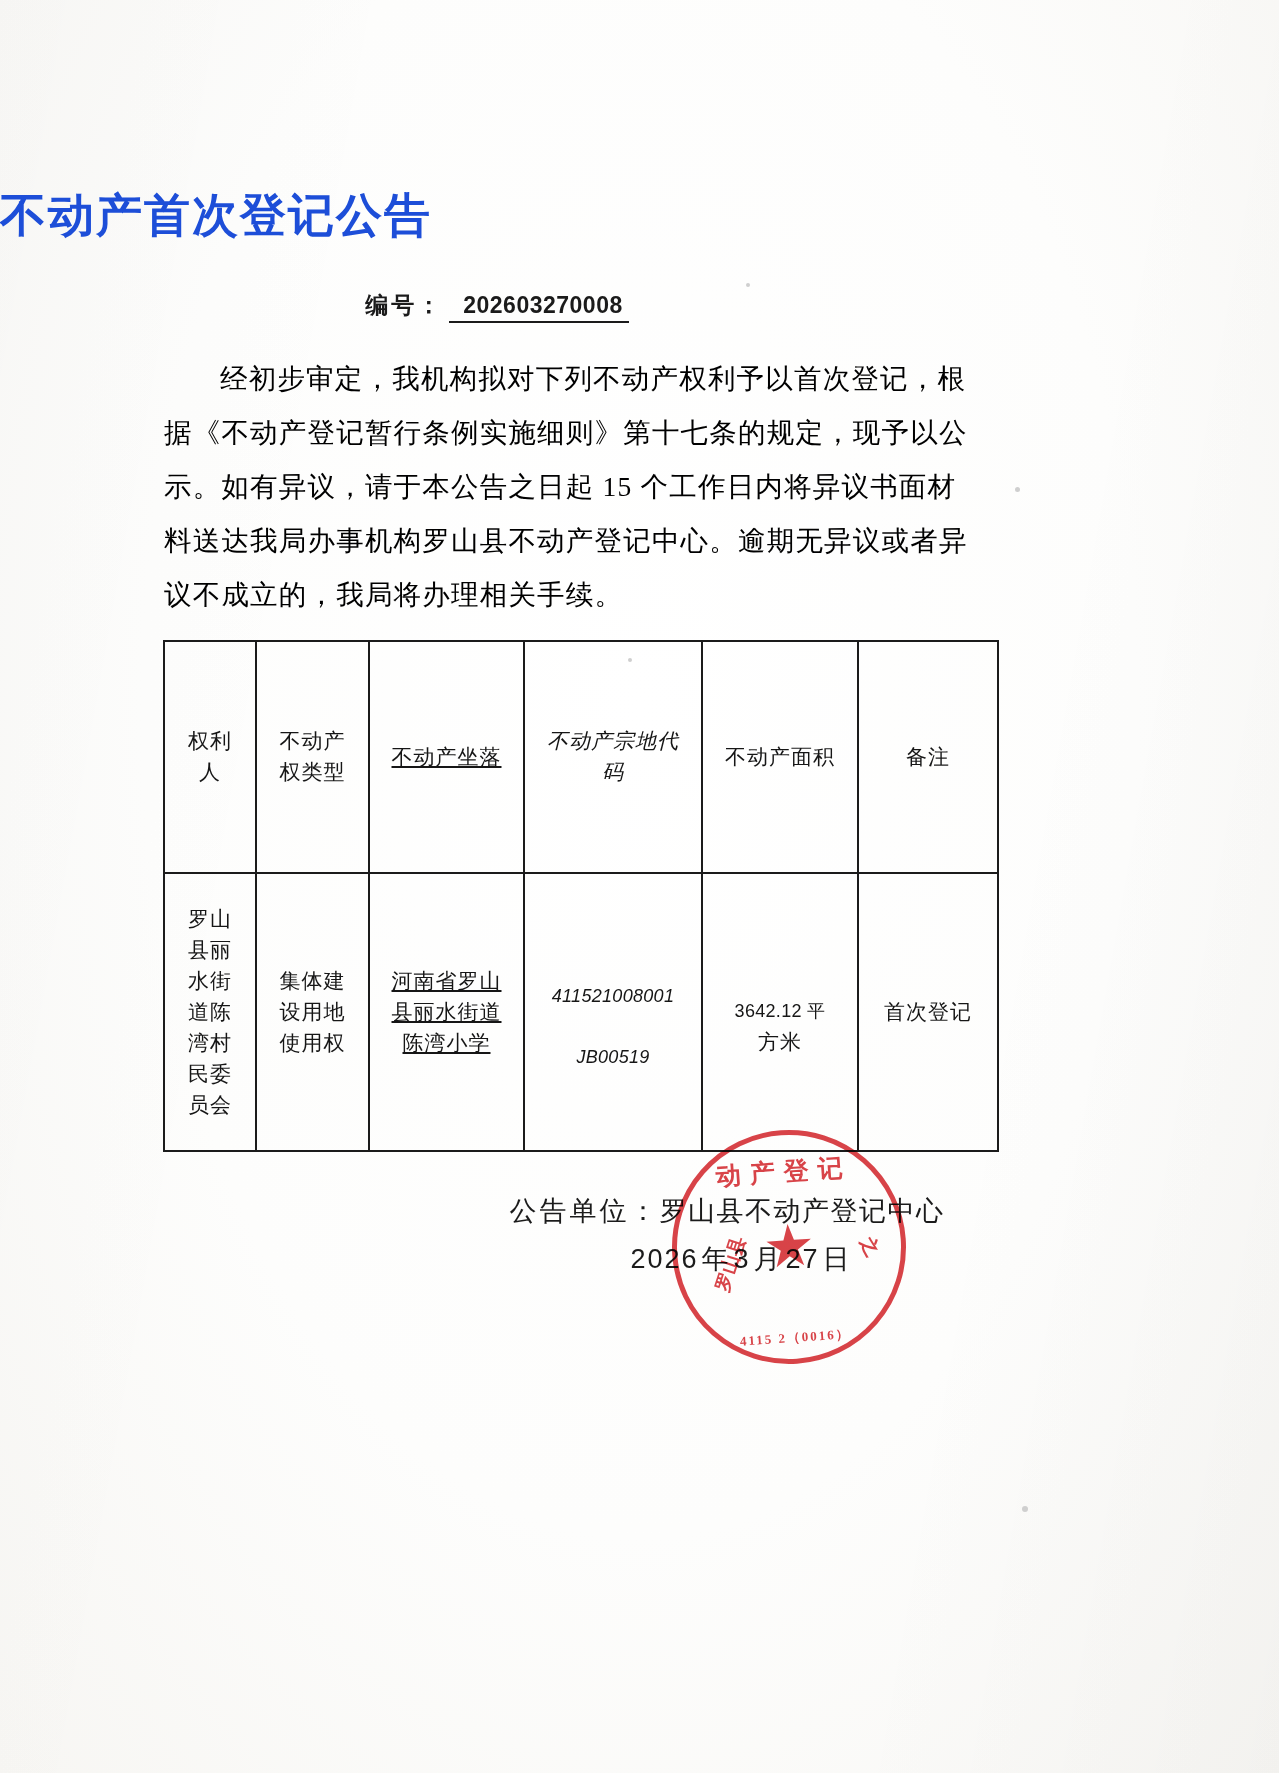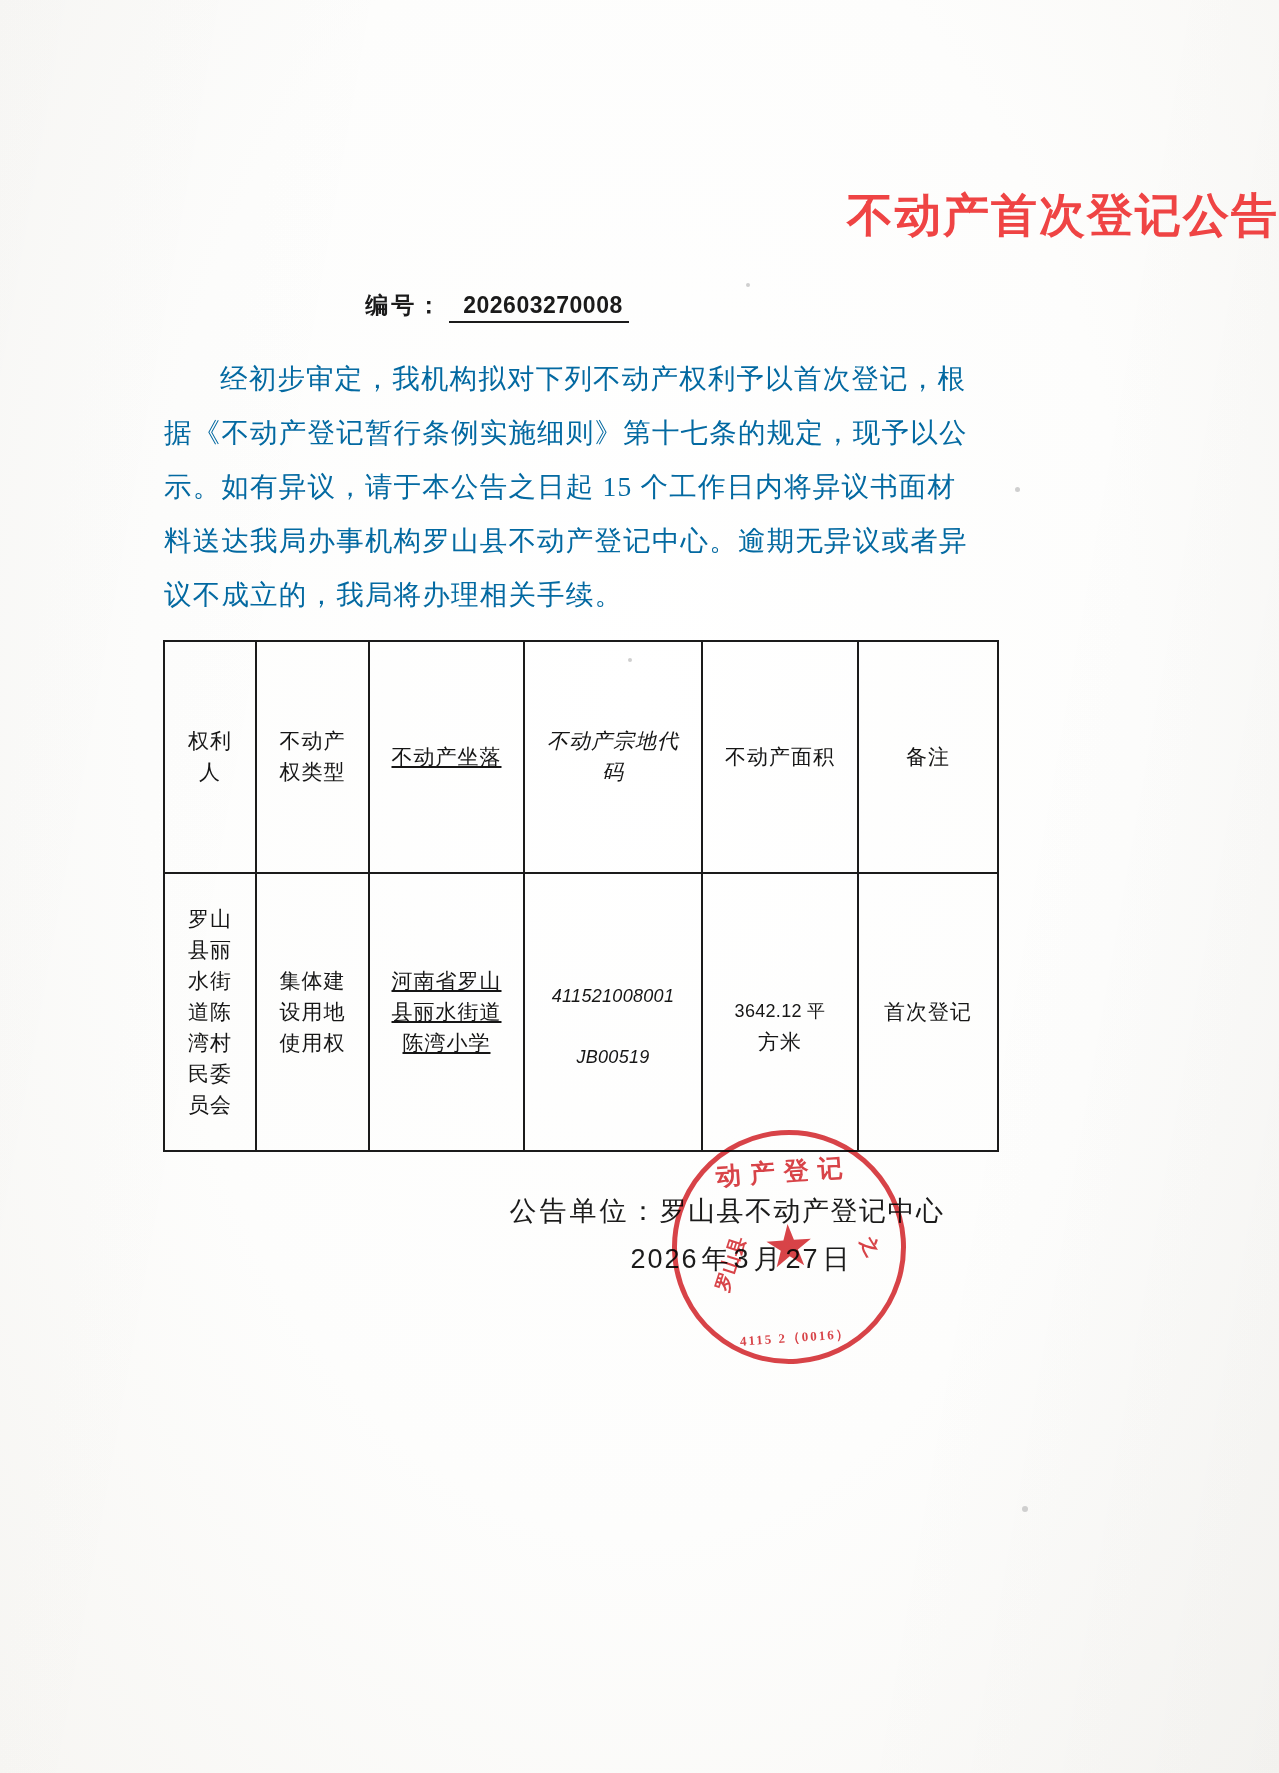--- a/index.html
+++ b/index.html
@@ -38,26 +38,26 @@
     width: 1279px;
     height: 1773px;
   }
 
   
   .doc-title {
     position: absolute;
     left: 0;
     top: 185px;
     width: 1279px;
-    text-align: right;
+    text-align: left;
     font-family: "Liberation Sans", "DejaVu Sans", sans-serif;
     font-weight: 700;
     font-size: 46px;
     letter-spacing: 2px;
-    color: #ef4444;
+    color: #1d4ed8;
   }
 
   
   .serial-row {
     position: absolute;
     top: 290px;
     left: 0;
     width: 1279px;
     display: flex;
     justify-content: center;
@@ -86,21 +86,21 @@
   
   .body-text {
     position: absolute;
     left: 164px;
     top: 352px;
     width: 790px;
     font-size: 27.5px;
     line-height: 54px;
     letter-spacing: 1.2px;
     font-family: "Liberation Serif", "DejaVu Serif", serif;
-    color: #0369a1;
+    color: #000000;
     text-align: justify;
   }
   .body-text p {
     margin: 0;
   }
   .body-line {
     display: block;
     white-space: nowrap;
   }
   .body-line.first { text-indent: 56px; }

